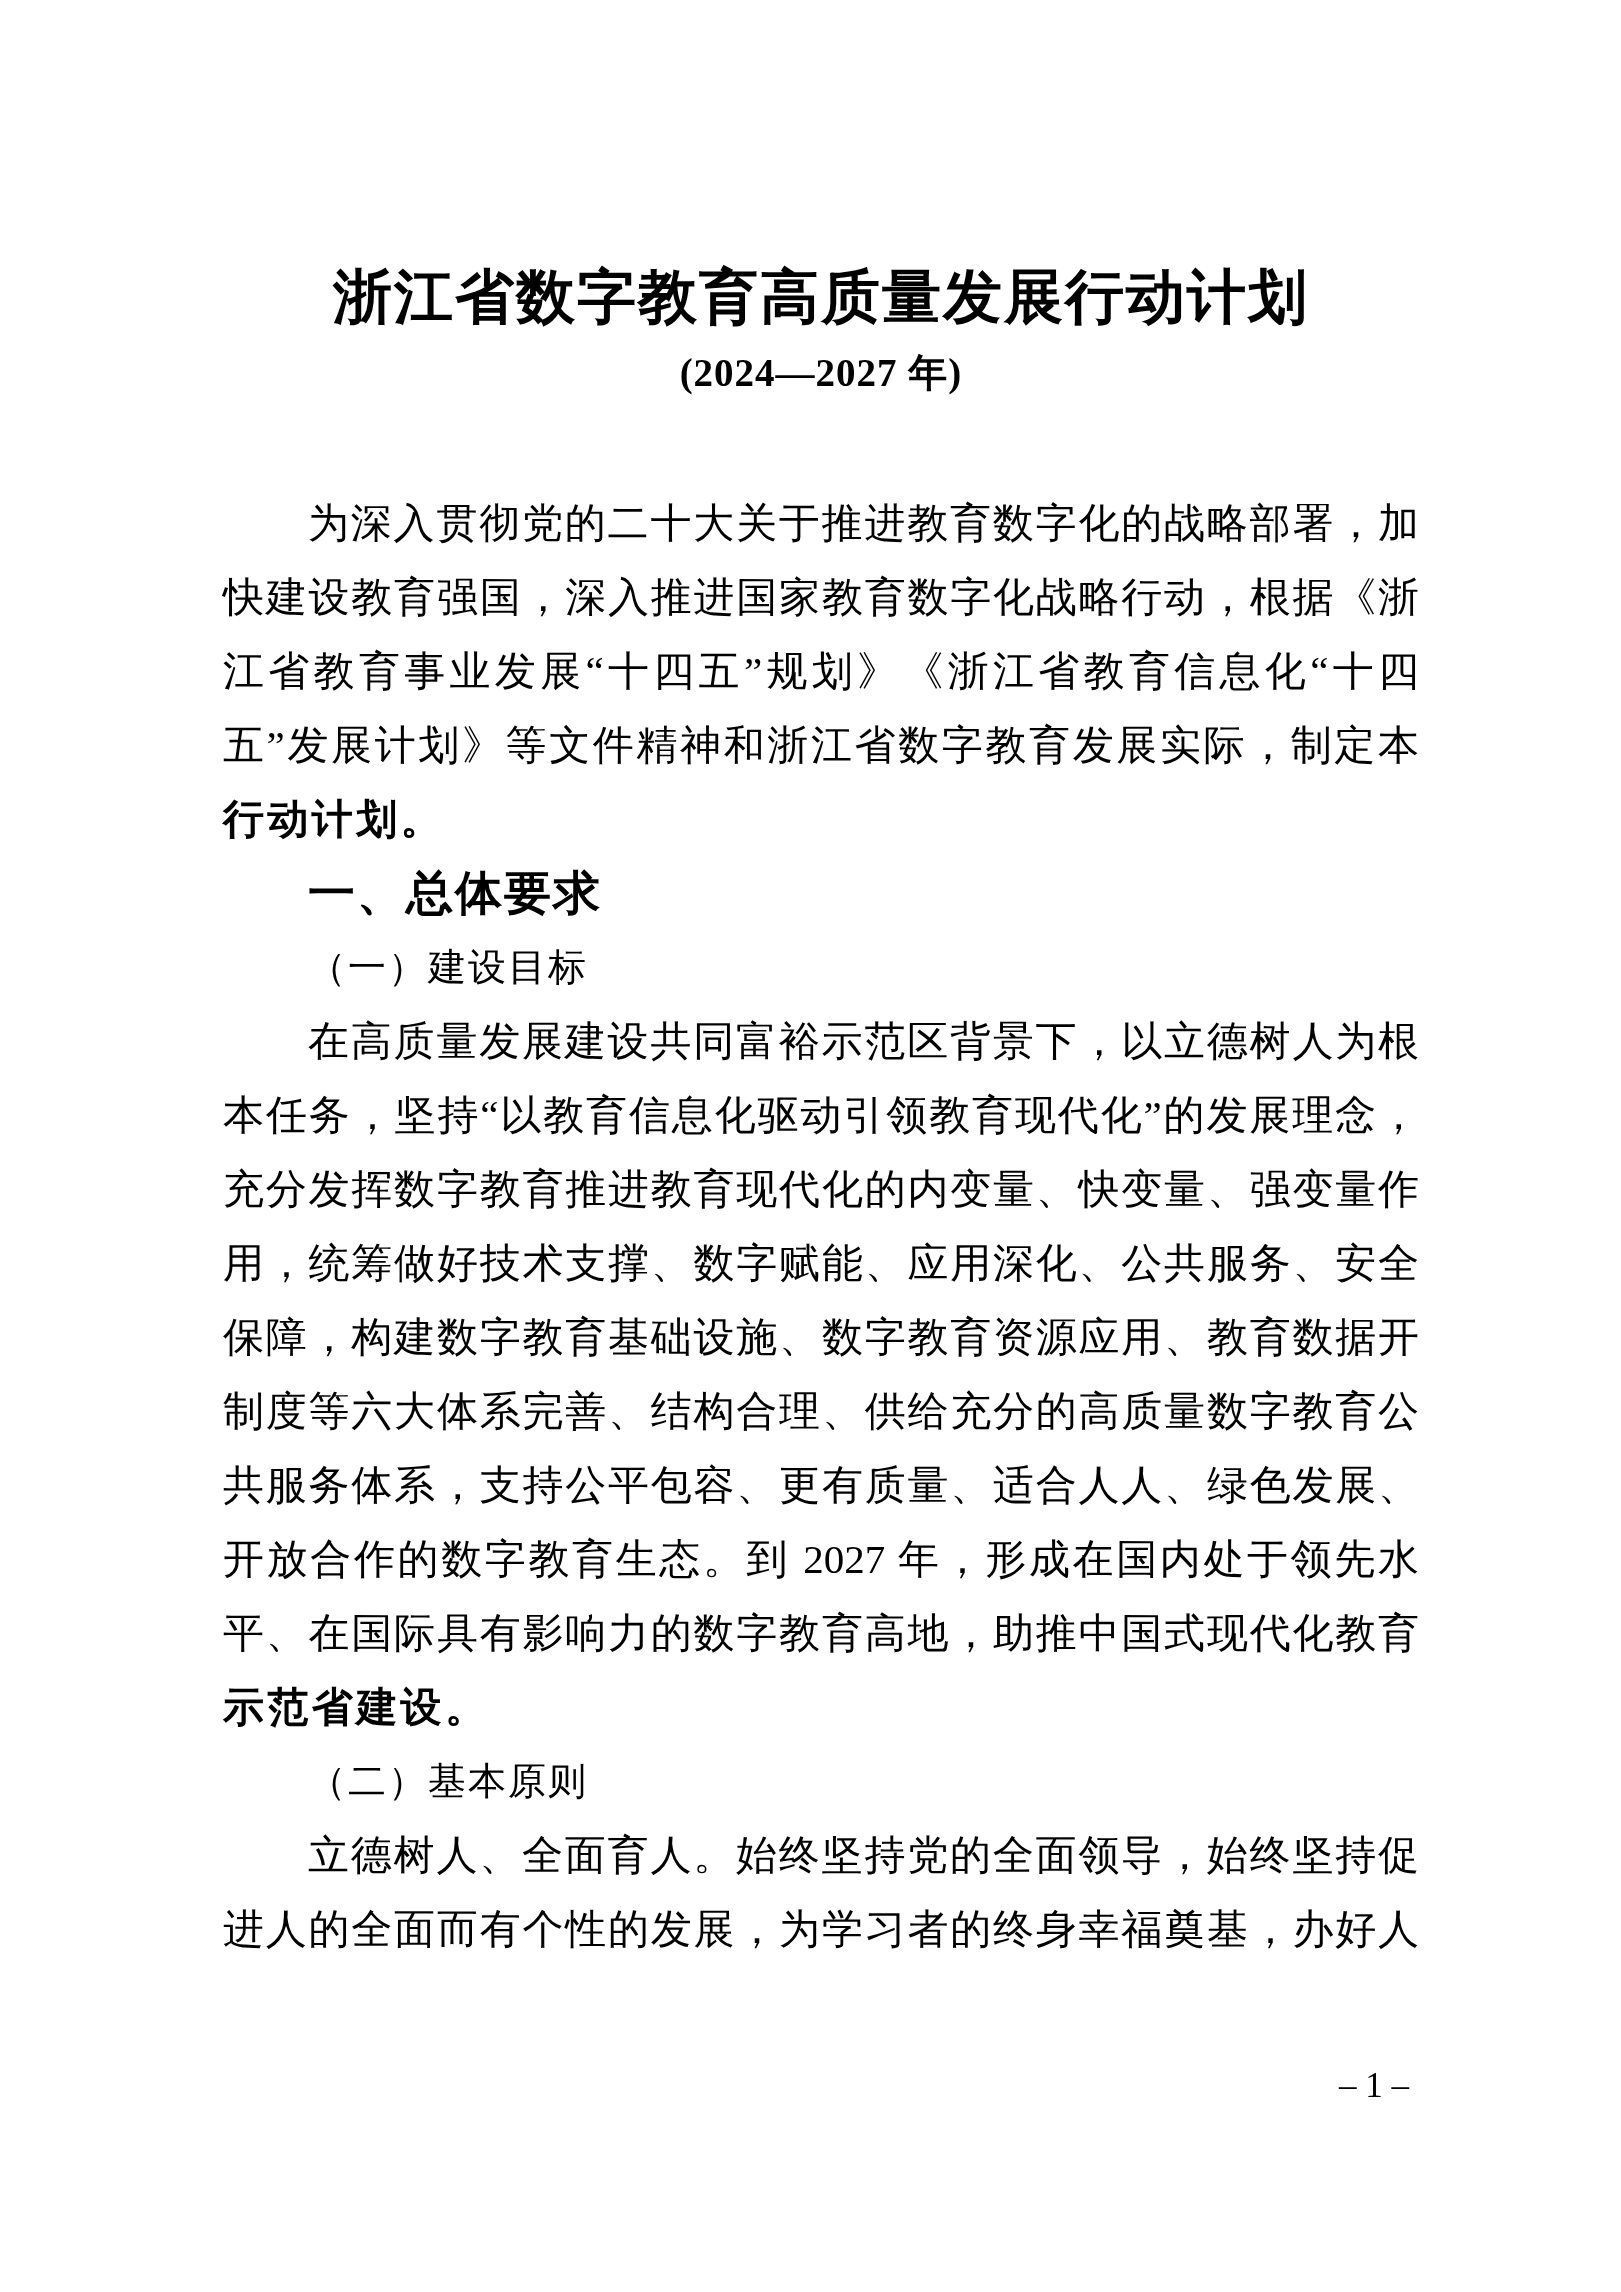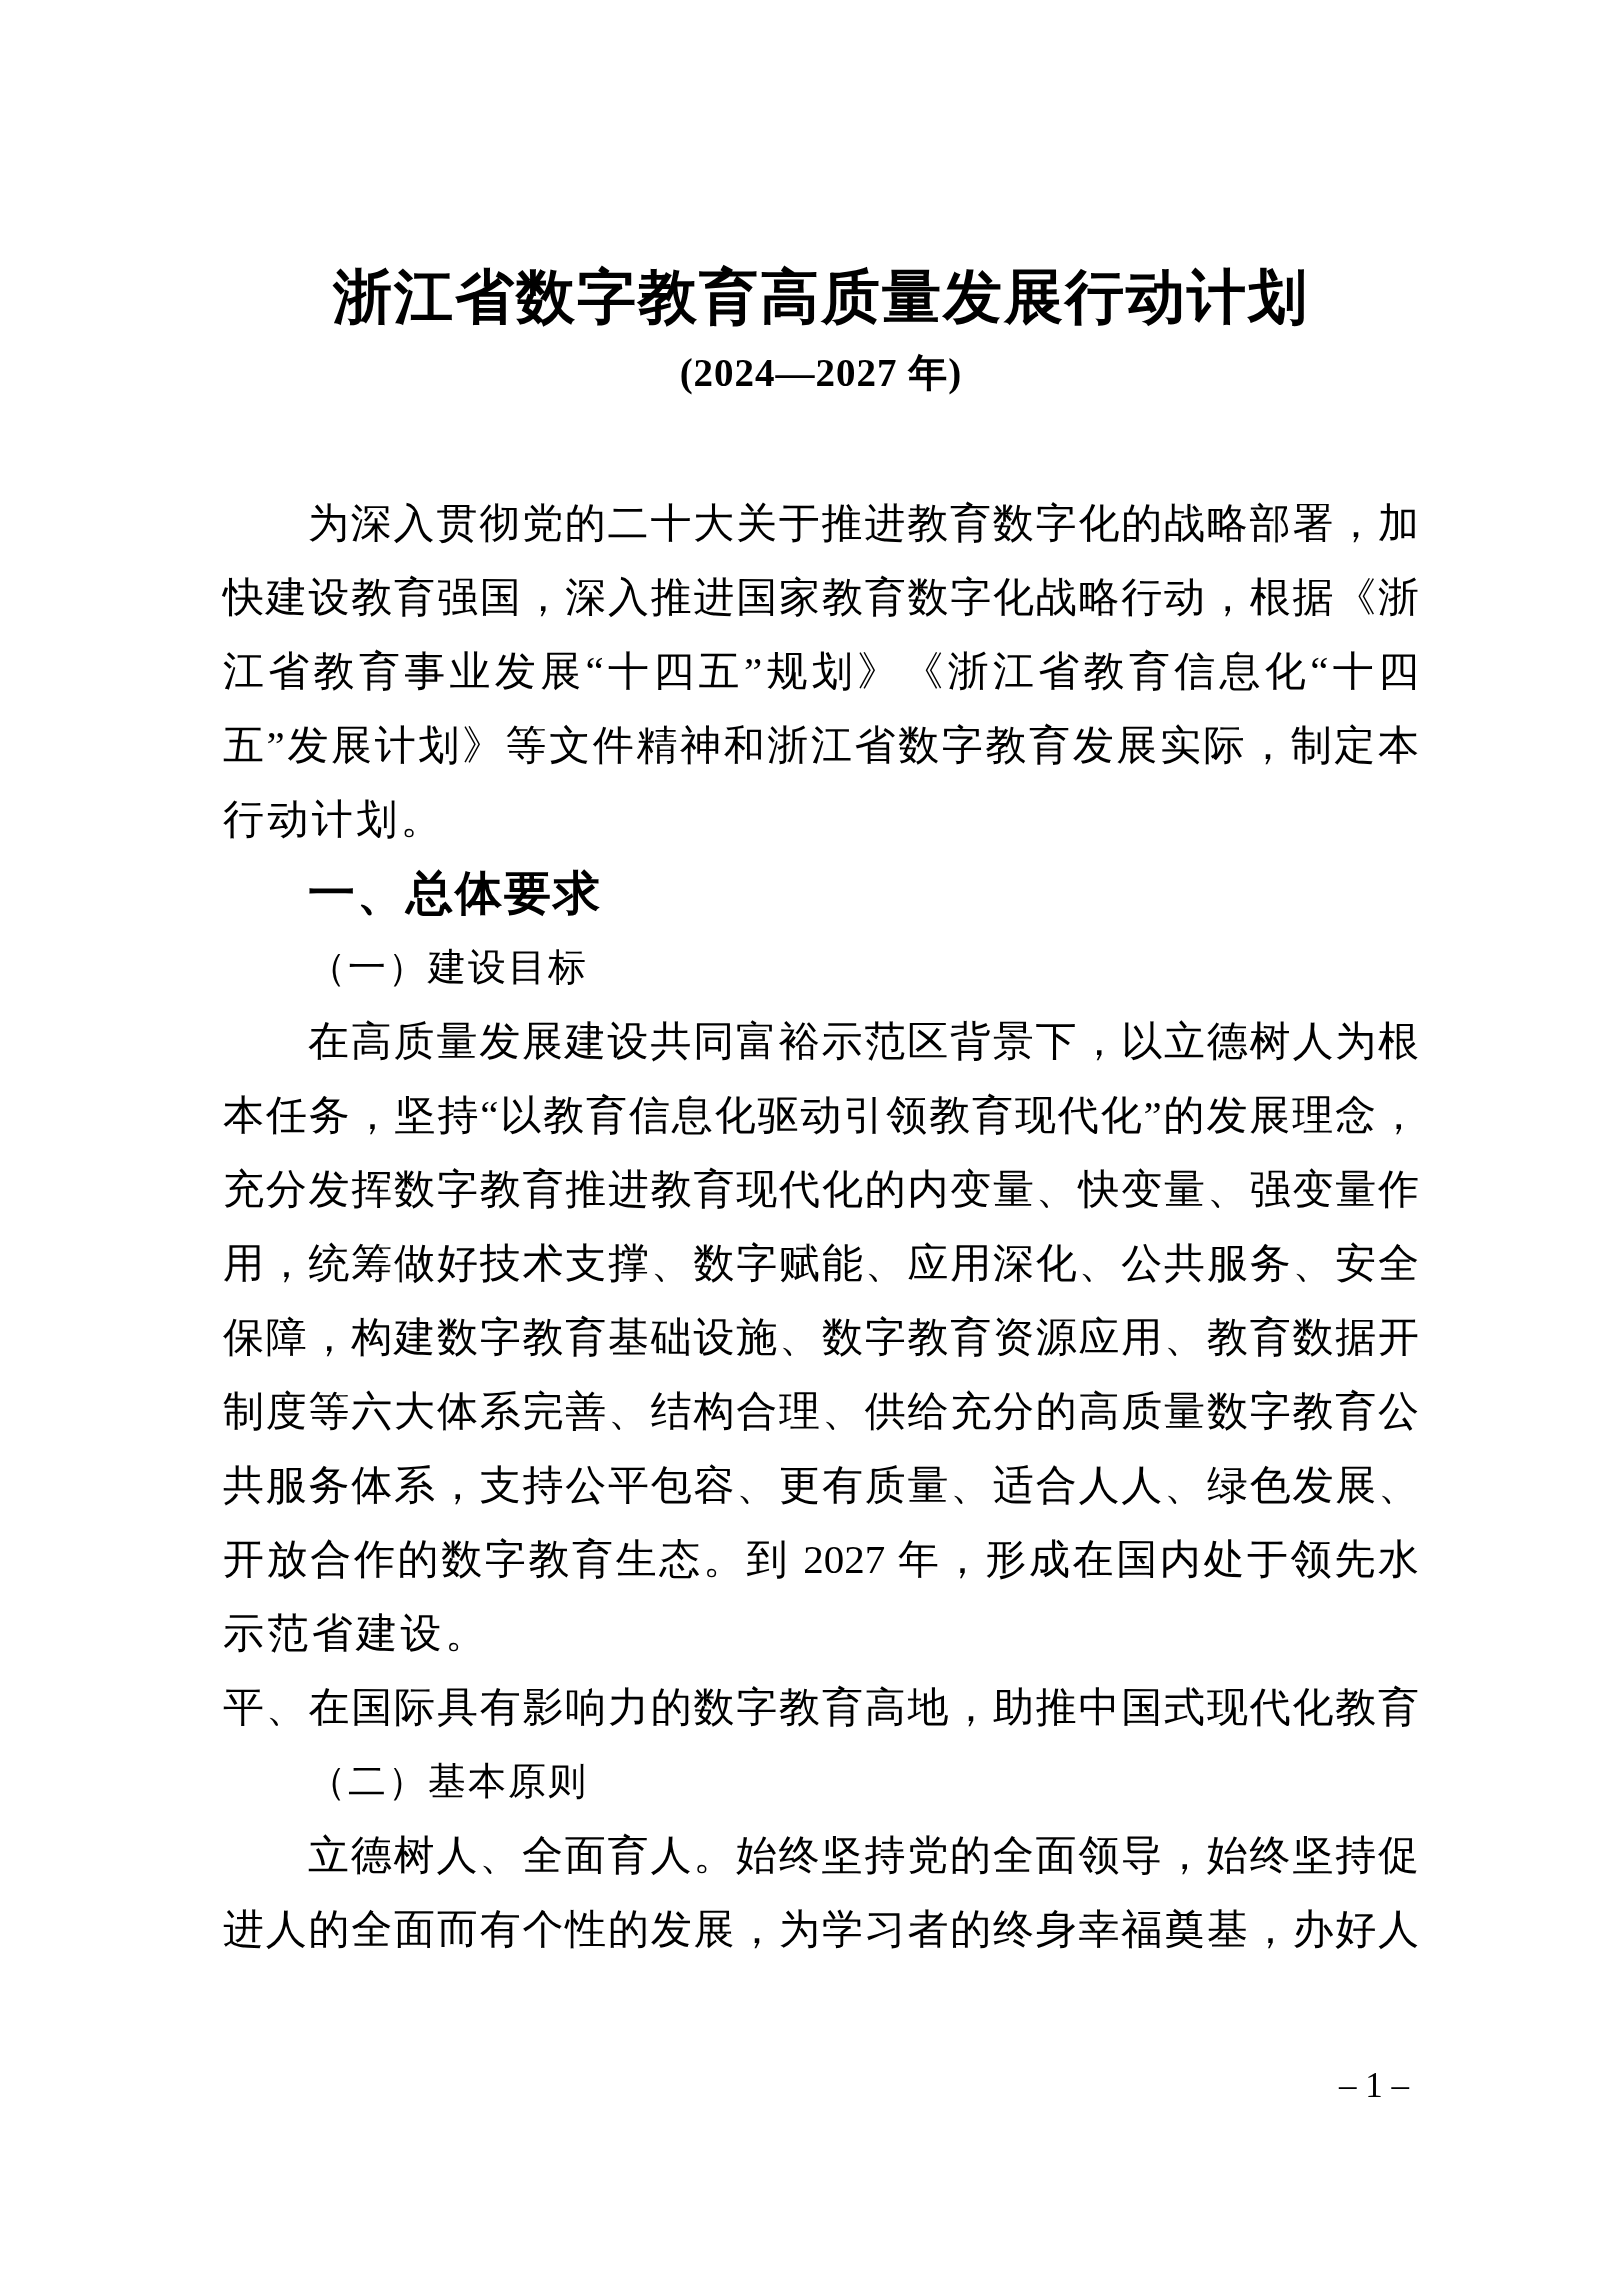--- a/index.html
+++ b/index.html
@@ -47,20 +47,21 @@
   .line {
     font-family: "Liberation Serif", serif;
     font-size: 41px;
     line-height: 74px;
     text-align: justify;
     text-align-last: justify;
   }
   .line.end {
     text-align-last: left;
     letter-spacing: 3.4px;
+    font-weight: bold;
   }
   .line.indent {
     padding-left: 85px;
   }
   .heading1 {
     font-family: "Liberation Sans", sans-serif;
     font-weight: bold;
     font-size: 47px;
     line-height: 74px;
     padding-left: 85px;
@@ -103,22 +104,22 @@
       <div class="heading1">一、总体要求</div>
       <div class="heading2">（一）建设目标</div>
       <div class="line indent">在高质量发展建设共同富裕示范区背景下，以立德树人为根</div>
       <div class="line">本任务，坚持“以教育信息化驱动引领教育现代化”的发展理念，</div>
       <div class="line">充分发挥数字教育推进教育现代化的内变量、快变量、强变量作</div>
       <div class="line">用，统筹做好技术支撑、数字赋能、应用深化、公共服务、安全</div>
       <div class="line">保障，构建数字教育基础设施、数字教育资源应用、教育数据开</div>
       <div class="line">制度等六大体系完善、结构合理、供给充分的高质量数字教育公</div>
       <div class="line">共服务体系，支持公平包容、更有质量、适合人人、绿色发展、</div>
       <div class="line">开放合作的数字教育生态。到 2027 年，形成在国内处于领先水</div>
+      <div class="line">平、在国际具有影响力的数字教育高地，助推中国式现代化教育</div>
       <div class="line end">示范省建设。</div>
-      <div class="line">平、在国际具有影响力的数字教育高地，助推中国式现代化教育</div>
       <div class="heading2">（二）基本原则</div>
       <div class="line indent">立德树人、全面育人。始终坚持党的全面领导，始终坚持促</div>
       <div class="line">进人的全面而有个性的发展，为学习者的终身幸福奠基，办好人</div>
     </div>
 
   <div class="page-footer">– 1 –</div>
 
 </div>
 
 

